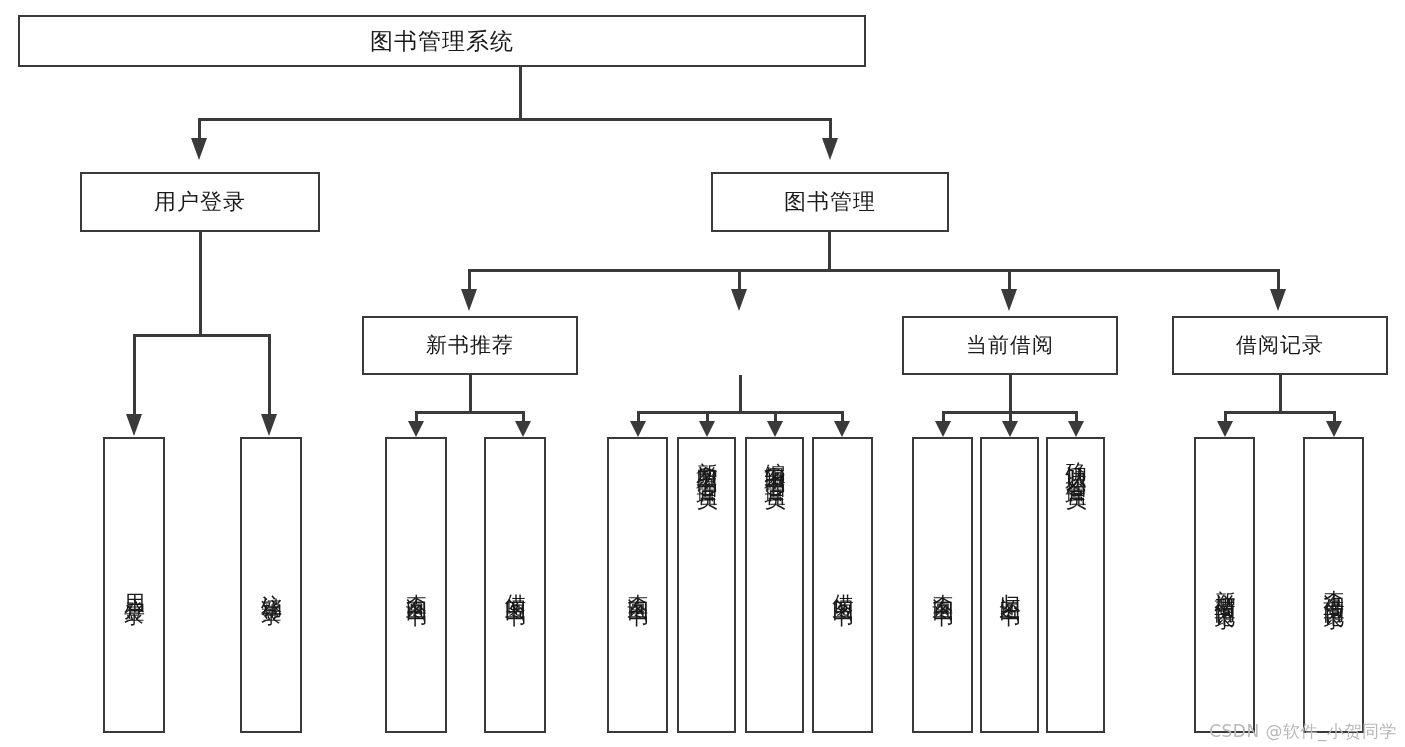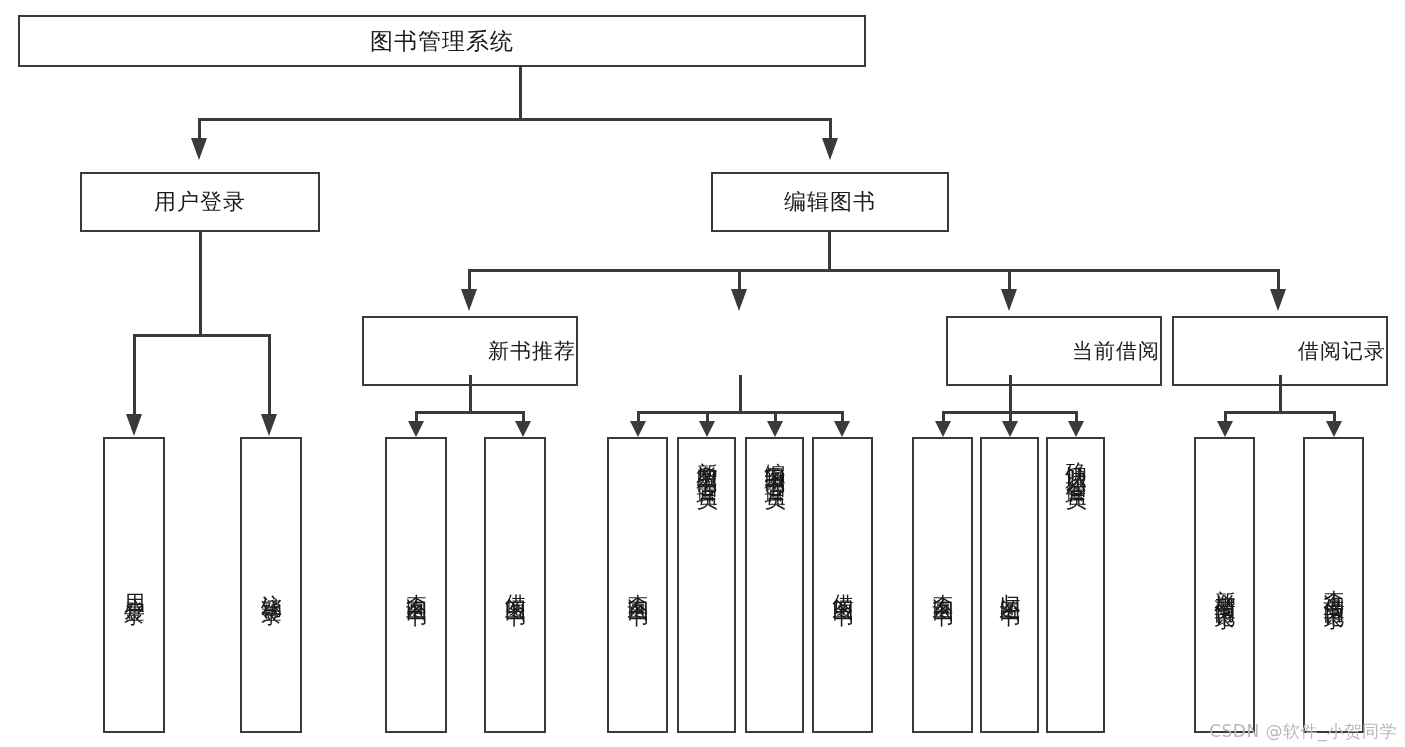--- a/index.html
+++ b/index.html
@@ -47,22 +47,21 @@
   
   .node.lvl1 {
     height: 60px;
   }
   .node.lvl1 .label {
     font-size: 22px;
     letter-spacing: 1px;
   }
   
   .node.lvl2 {
-    height: 70px;
-    justify-content: flex-end;
+    height: 59px;
   }
   .node.lvl2 .label {
     font-size: 21px;
     letter-spacing: 1px;
   }
   
   .node.leaf {
     top: 437px;
     height: 296px;
     align-items: flex-start;
@@ -125,21 +124,21 @@
   <div class="ln h" style="left:198px; top:118px; width:634px;"></div>
   <div class="ln v" style="left:198px; top:118px; height:22px;"></div>
   <div class="ln v" style="left:829px; top:118px; height:22px;"></div>
   <div class="arrow" style="left:191px; top:138px;"></div>
   <div class="arrow" style="left:822px; top:138px;"></div>
 
   <div class="node lvl1" style="left:80px; top:172px; width:240px;">
     <span class="label">用户登录</span>
   </div>
   <div class="node lvl1" style="left:711px; top:172px; width:238px;">
-    <span class="label">编辑图书</span>
+    <span class="label">图书管理</span>
   </div>
 
   <div class="ln v" style="left:199px; top:232px; height:104px;"></div>
   <div class="ln h" style="left:133px; top:334px; width:137px;"></div>
   <div class="ln v" style="left:133px; top:334px; height:82px;"></div>
   <div class="ln v" style="left:268px; top:334px; height:82px;"></div>
   <div class="arrow" style="left:126px; top:414px;"></div>
   <div class="arrow" style="left:261px; top:414px;"></div>
 
   <div class="ln v" style="left:828px; top:232px; height:40px;"></div>
@@ -149,21 +148,21 @@
   <div class="ln v" style="left:1008px; top:269px; height:22px;"></div>
   <div class="ln v" style="left:1277px; top:269px; height:22px;"></div>
   <div class="arrow" style="left:461px; top:289px;"></div>
   <div class="arrow" style="left:731px; top:289px;"></div>
   <div class="arrow" style="left:1001px; top:289px;"></div>
   <div class="arrow" style="left:1270px; top:289px;"></div>
 
   <div class="node lvl2" style="left:362px; top:316px; width:216px;">
     <span class="label">新书推荐</span>
   </div>
-  <div class="node lvl2" style="left:946px; top:316px; width:216px;">
+  <div class="node lvl2" style="left:902px; top:316px; width:216px;">
     <span class="label">当前借阅</span>
   </div>
   <div class="node lvl2" style="left:1172px; top:316px; width:216px;">
     <span class="label">借阅记录</span>
   </div>
 
   <div class="ln v" style="left:469px; top:375px; height:38px;"></div>
   <div class="ln h" style="left:415px; top:411px; width:110px;"></div>
   <div class="ln v" style="left:415px; top:411px; height:12px;"></div>
   <div class="ln v" style="left:522px; top:411px; height:12px;"></div>

